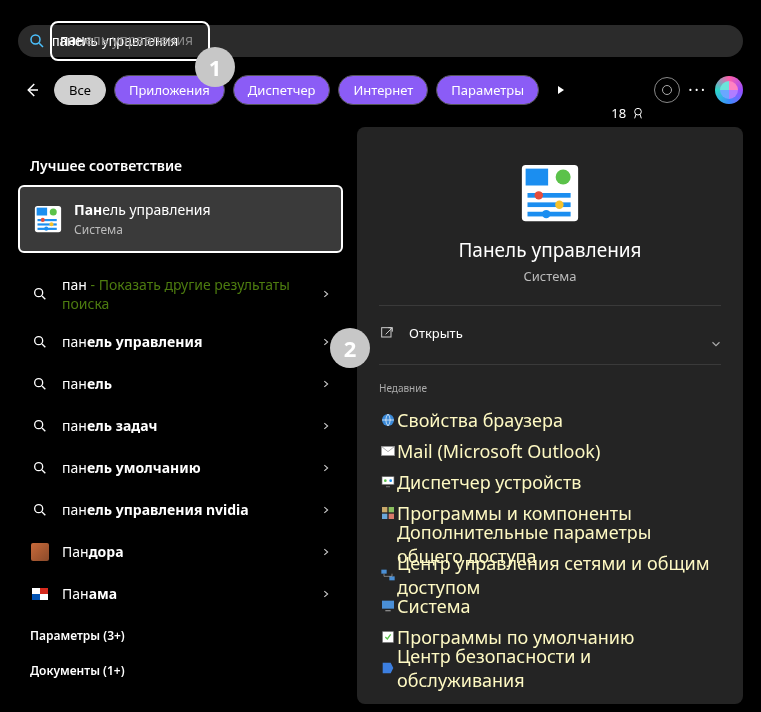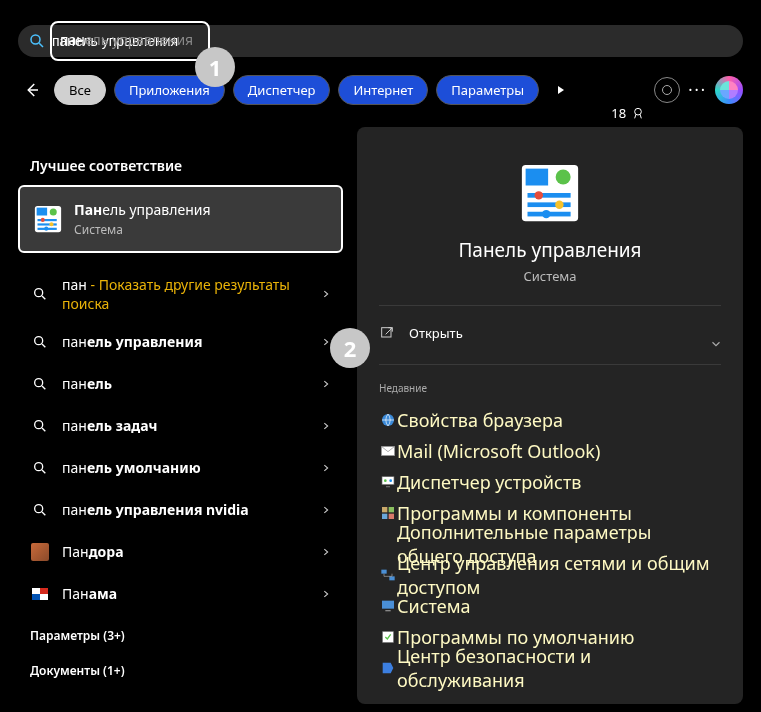--- a/index.html
+++ b/index.html
@@ -71,21 +71,21 @@
   .back-btn {
     width: 28px; height: 28px;
     display: flex; align-items: center; justify-content: center;
     color: #fff;
   }
   .chip {
     height: 30px;
     padding: 0 14px;
     border: 1px solid #555;
     border-radius: 15px;
-    background: #1d4ed8;
+    background: #8b5cf6;
     color: #fff;
     font-size: 13px;
     display: flex;
     align-items: center;
     white-space: nowrap;
   }
   .chip.active {
     background: #d0d0d0;
     color: #000;
     border-color: #d0d0d0;
@@ -338,21 +338,21 @@
 
 
     <div id="search-items">
         <div class="s-item" style="height: 54px;">
           <span class="icon">
             <svg viewBox="0 0 24 24" width="16" height="16">
               <circle cx="10" cy="10" r="6" fill="none" stroke="#fff" stroke-width="2"></circle>
               <line x1="15" y1="15" x2="20" y2="20" stroke="#fff" stroke-width="2"></line>
             </svg>
           </span>
-          <span class="txt"><span>пан</span><span style="color:#eab308"> - Показать другие результаты поиска</span></span>
+          <span class="txt"><span>пан</span><span style="color:#4d7c0f"> - Показать другие результаты поиска</span></span>
           <span class="chev">
             <svg viewBox="0 0 24 24" width="10" height="10">
               <path d="M8 5 L16 12 L8 19" fill="none" stroke="#ccc" stroke-width="2.5"></path>
             </svg>
           </span>
         </div>
         <div class="s-item">
           <span class="icon">
             <svg viewBox="0 0 24 24" width="16" height="16">
               <circle cx="10" cy="10" r="6" fill="none" stroke="#fff" stroke-width="2"></circle>

